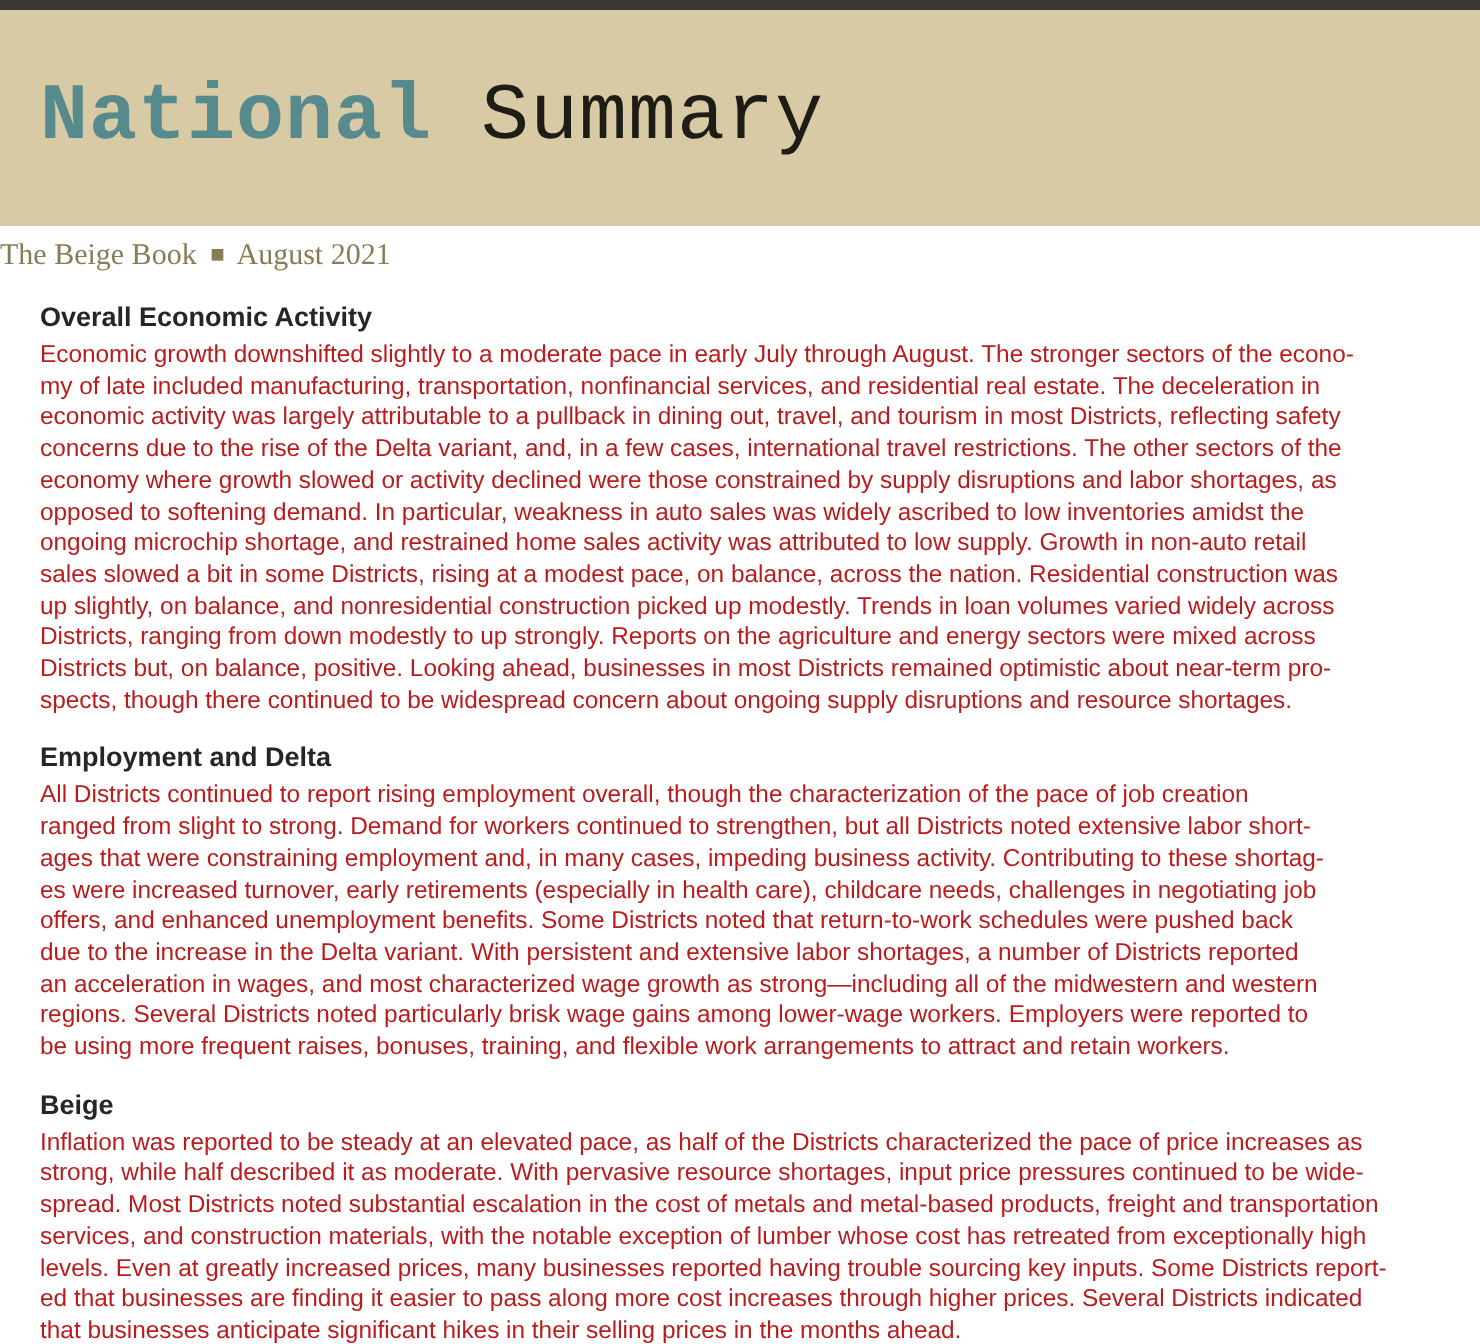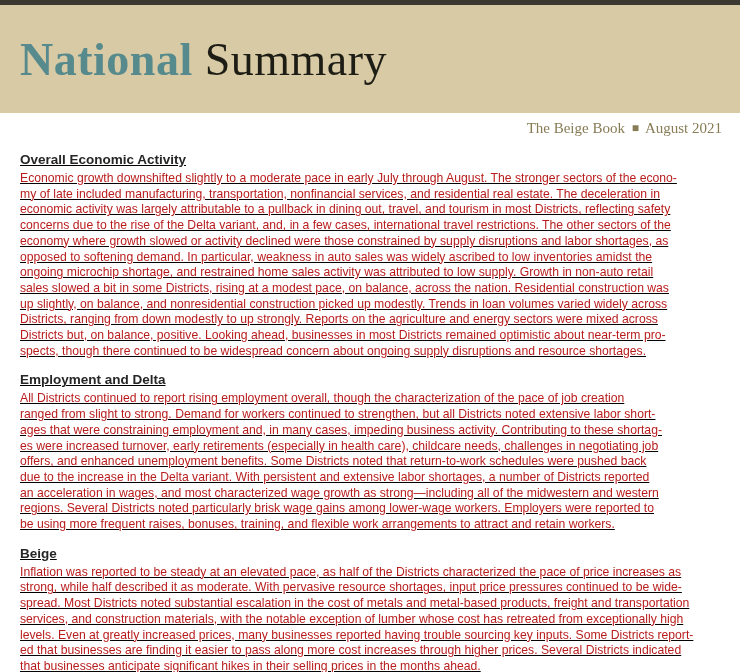--- a/index.html
+++ b/index.html
@@ -18,53 +18,53 @@
   }
   .title-band {
     width: 100%;
     height: 108px;
     background: #d7caa4;
     display: flex;
     align-items: center;
     padding-left: 20px;
   }
   .page-title {
-    font-family: Liberation Serif, serif;
-    font-size: 46px;
+    font-family: Liberation Mono, monospace;
+    font-size: 40px;
     letter-spacing: 0.5px;
     white-space: nowrap;
   }
   .title-part-1 {
     color: #578a8c;
     font-weight: bold;
   }
   .title-part-2 {
     color: #1d1d16;
     font-weight: normal;
   }
   .masthead {
-    text-align: right;
+    text-align: left;
     padding-right: 18px;
     margin-top: 6px;
     font-family: "Liberation Serif", "DejaVu Serif", serif;
     font-size: 15px;
     color: #877c55;
     line-height: 18px;
   }
   .masthead .square-sep {
     display: inline-block;
     font-size: 12px;
     transform: translateY(-1px);
     padding: 0 3px;
   }
   .content {
     padding: 0 20px;
     margin-top: 14px;
   }
-  .section { margin-bottom: 0; text-decoration: underline; }
+  .section { margin-bottom: 0; }
   .section-heading {
     font-size: 13.5px;
     font-weight: bold;
     color: #262626;
     margin-top: 13px;
     margin-bottom: 3px;
     line-height: 16px;
   }
   .section:first-child .section-heading { margin-top: 2px; }
   .section-body {

